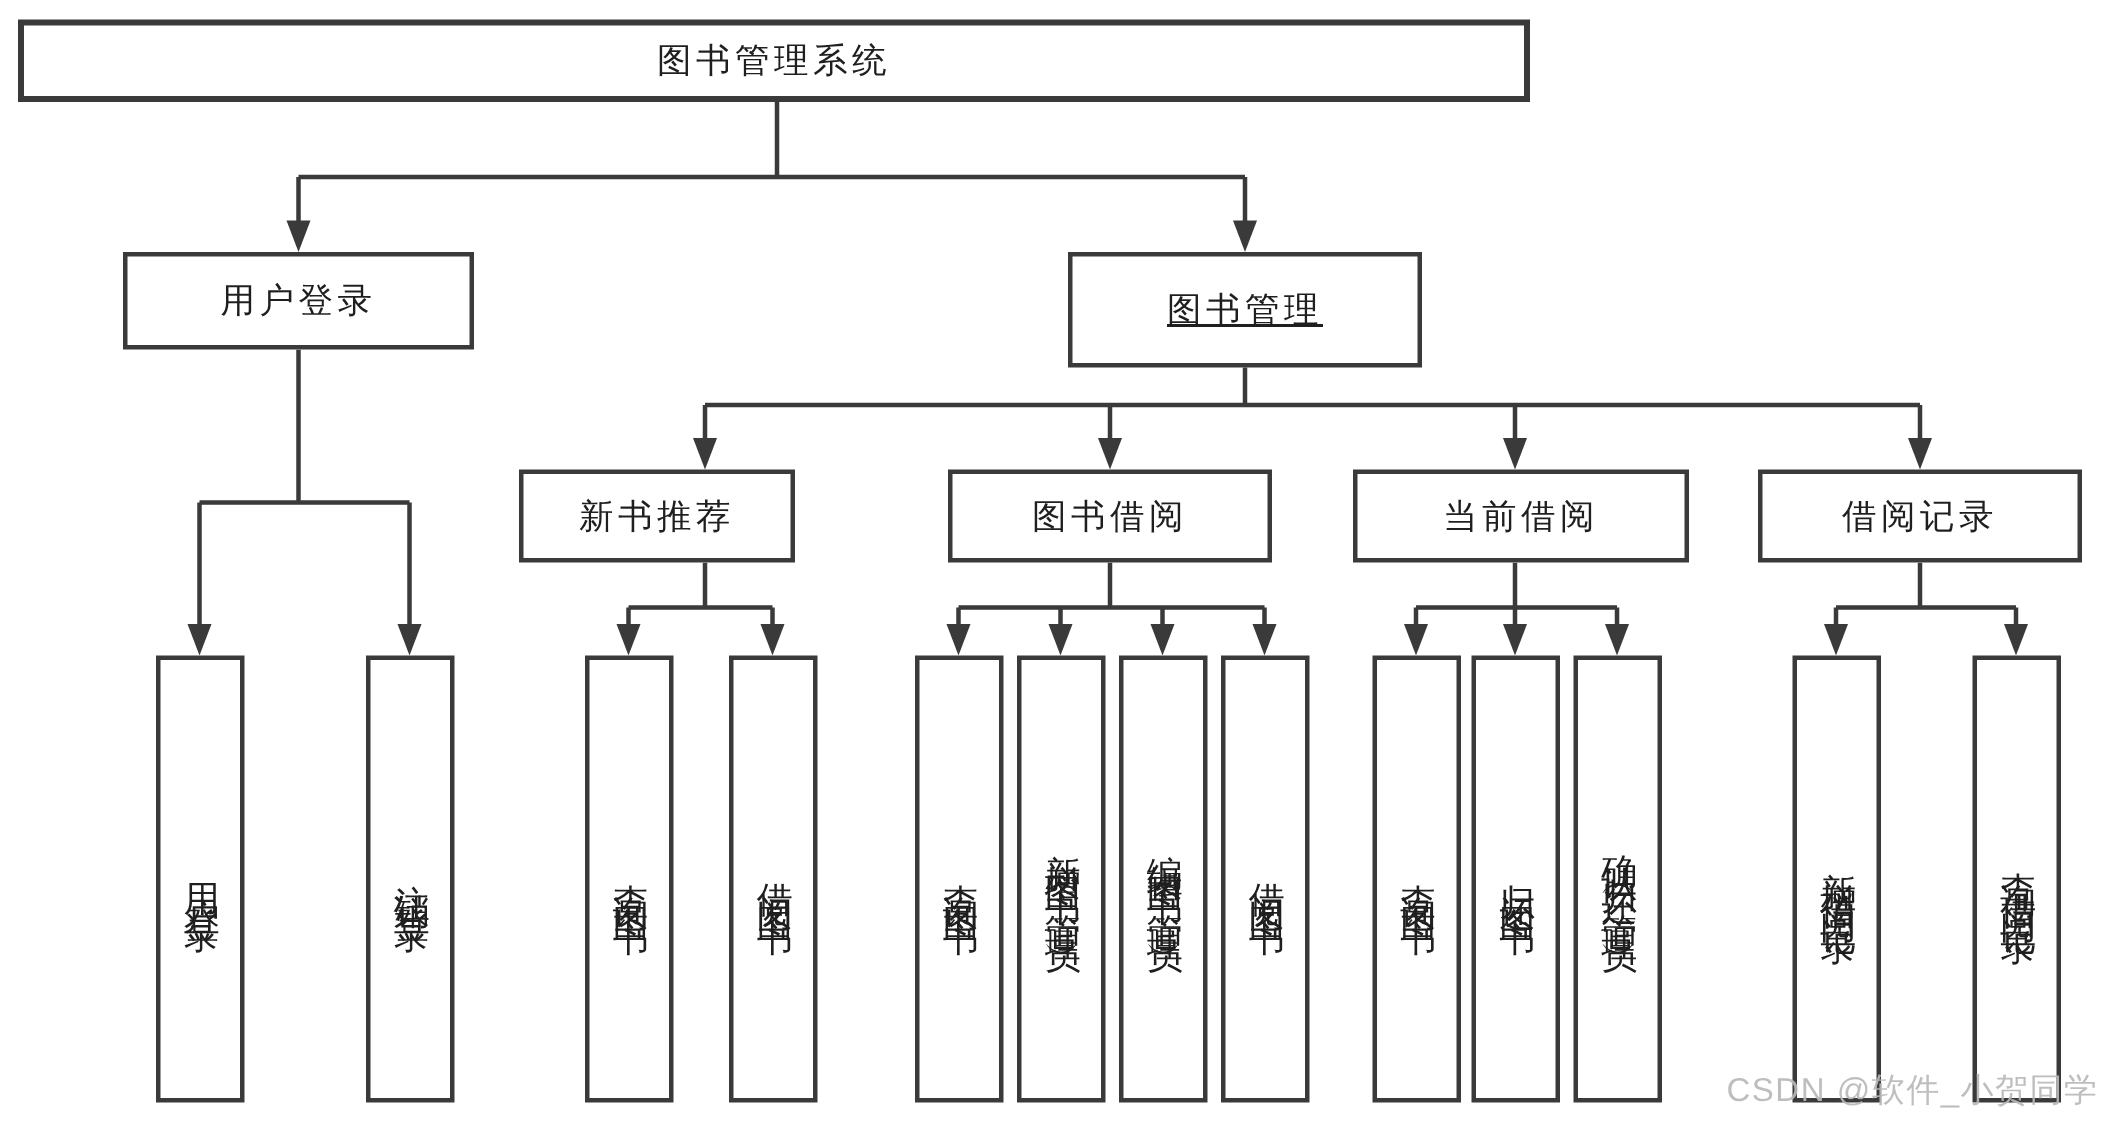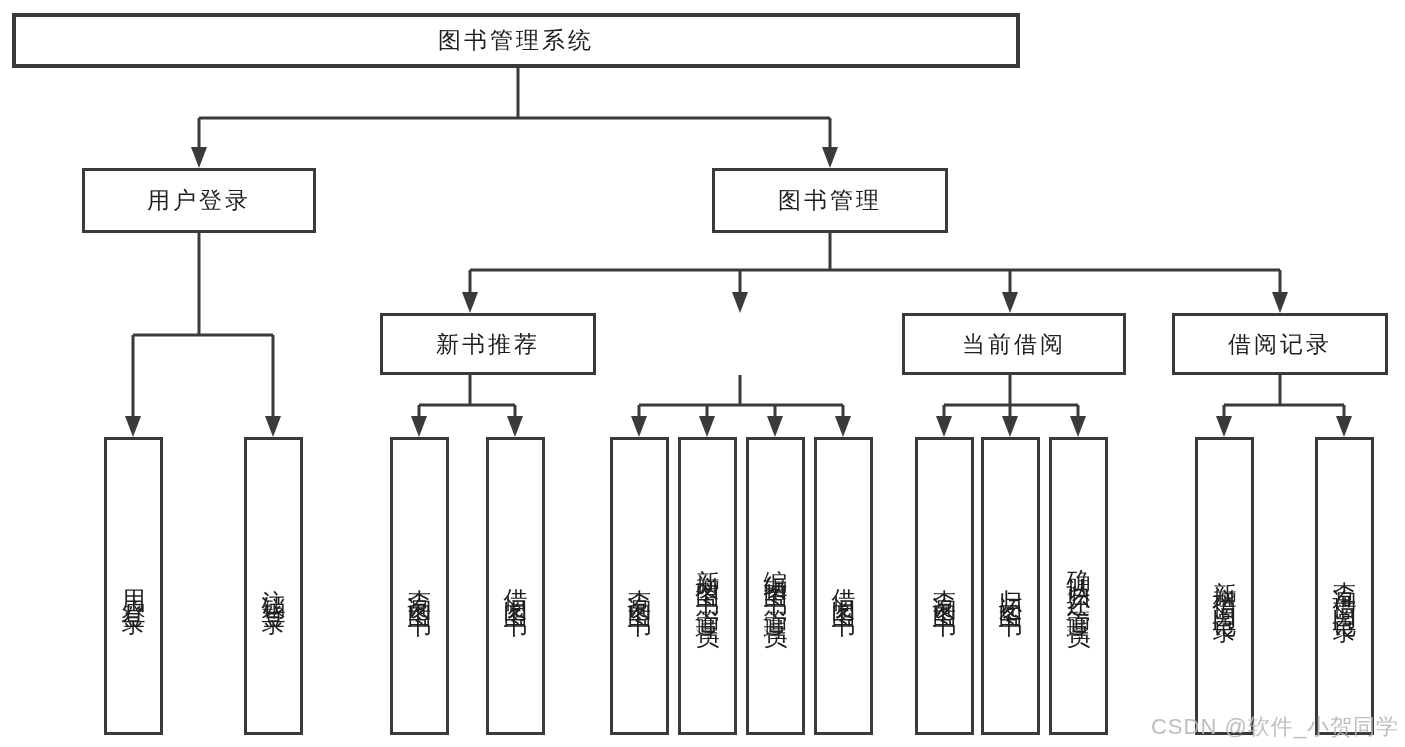--- a/index.html
+++ b/index.html
@@ -84,23 +84,24 @@
       <polygon points="1002,416 1018,416 1010,437"></polygon>
       <polygon points="1070,416 1086,416 1078,437"></polygon>
       <polygon points="1216,416 1232,416 1224,437"></polygon>
       <polygon points="1336,416 1352,416 1344,437"></polygon>
     </g>
   </svg>
 
   <div class="box hbox root" style="left:12px;top:13px;width:1008px;height:55px;">图书管理系统</div>
 
   <div class="box hbox" style="left:82px;top:168px;width:234px;height:65px;">用户登录</div>
-  <div class="box hbox" style="left:712px;top:168px;width:236px;height:65px;">图书管理</div>
+  <div class="box hbox" style="left:712px;top:168px;width:236px;height:77px;text-decoration:underline;">图书管理</div>
 
-  <div class="box hbox" style="left:380px;top:313px;width:216px;height:62px;font-family:Liberation Serif, serif;">新书推荐</div>
+  <div class="box hbox" style="left:346px;top:313px;width:184px;height:62px;font-family:Liberation Serif, serif;">新书推荐</div>
+  <div class="box hbox" style="left:632px;top:313px;width:216px;height:62px;">图书借阅</div>
   <div class="box hbox" style="left:902px;top:313px;width:224px;height:62px;">当前借阅</div>
   <div class="box hbox" style="left:1172px;top:313px;width:216px;height:62px;">借阅记录</div>
 
   <div class="box vbox" style="left:104px;">用户登录</div>
   <div class="box vbox" style="left:244px;">注销登录</div>
 
   <div class="box vbox" style="left:390px;">查询图书</div>
   <div class="box vbox" style="left:486px;">借阅图书</div>
 
   <div class="box vbox" style="left:610px;">查询图书</div>

